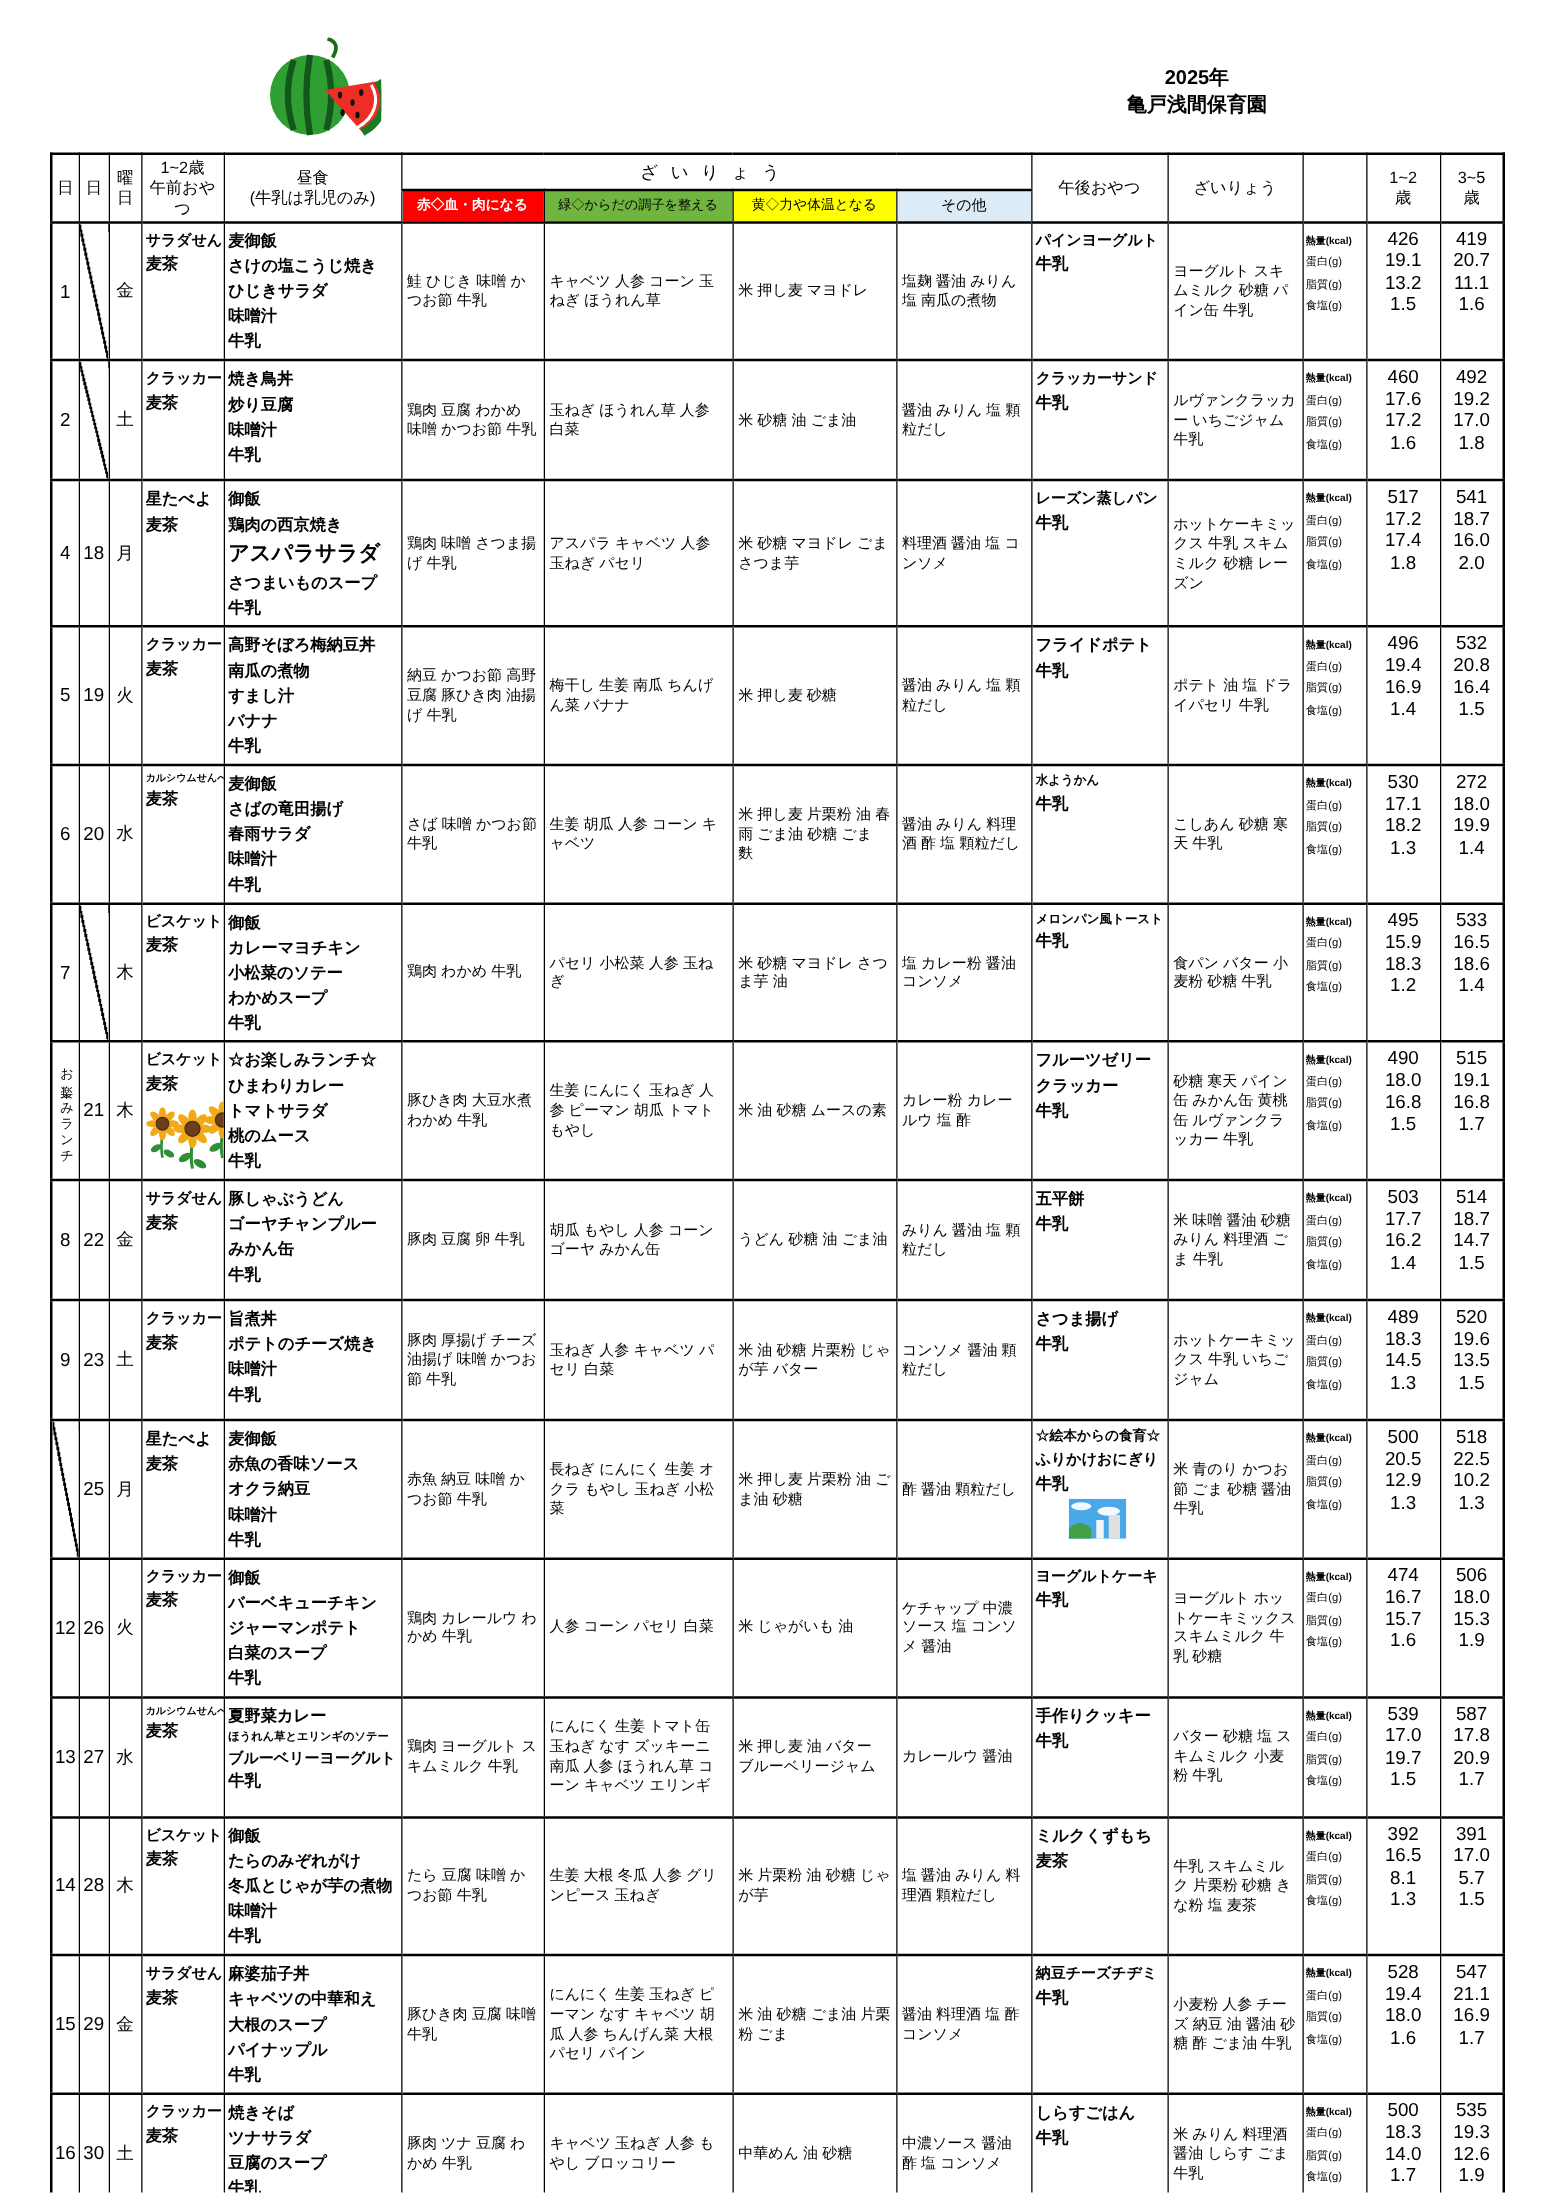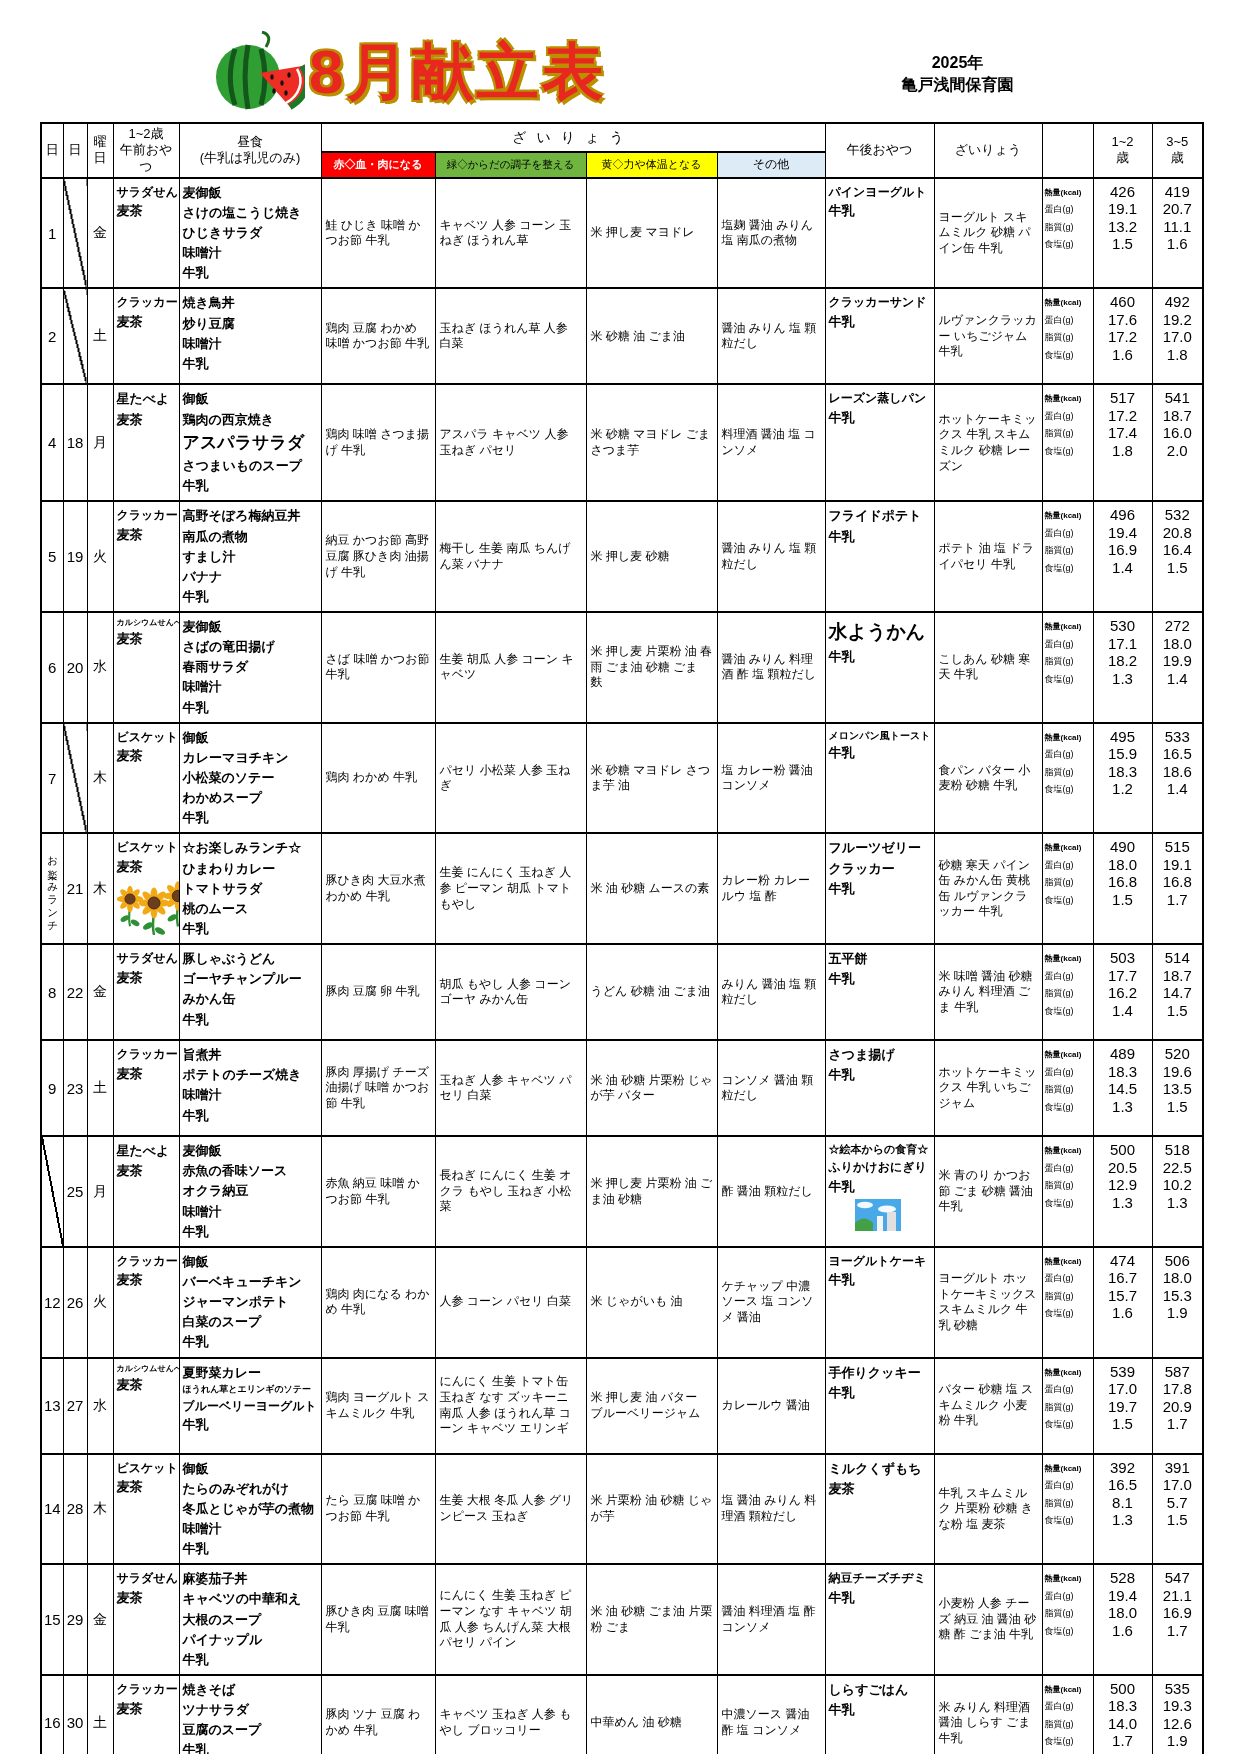--- a/index.html
+++ b/index.html
@@ -59,21 +59,20 @@
         <path d="M-2 -10 L40 -17 A39 31 0 0 1 28 24 Z" fill="#ee2d24"></path>
         <path d="M40 -17 A39 31 0 0 1 28 24" stroke="#1c7a24" stroke-width="6" fill="none"></path>
         <path d="M35 -14 A34 27 0 0 1 24 20" stroke="#ffffff" stroke-width="2.5" fill="none"></path>
         <ellipse cx="10" cy="-6" rx="1.7" ry="2.7" fill="#111"></ellipse>
         <ellipse cx="20" cy="0" rx="1.7" ry="2.7" fill="#111"></ellipse>
         <ellipse cx="12" cy="8" rx="1.7" ry="2.7" fill="#111"></ellipse>
         <ellipse cx="24" cy="10" rx="1.7" ry="2.7" fill="#111"></ellipse>
         <ellipse cx="27" cy="-8" rx="1.7" ry="2.7" fill="#111"></ellipse>
       </g>
     </svg>
-    <div class="page-title">8月献立表</div>
   </div>
   <div class="org">2025年
 亀戸浅間保育園</div>
 </div>
 
 <table>
   <colgroup>
     <col style="width:22px">
       <col style="width:24px">
       <col style="width:26px">
@@ -363,21 +362,21 @@
             <div style="font-size:13px">味噌汁</div>
             <div style="font-size:13px">牛乳</div>
           </div>
         </td>
         <td class="c-ing">さば 味噌 かつお節 牛乳</td>
         <td class="c-ing">生姜 胡瓜 人参 コーン キャベツ</td>
         <td class="c-ing">米 押し麦 片栗粉 油 春雨 ごま油 砂糖 ごま 麩</td>
         <td class="c-ing">醤油 みりん 料理酒 酢 塩 顆粒だし</td>
         <td class="c-pm">
           <div class="snack">
-            <div style="font-size:19px">水ようかん</div>
+            <div style="font-size:10px">水ようかん</div>
             <div style="font-size:13px">牛乳</div>
           </div>
 
         </td>
         <td class="c-ing">こしあん 砂糖 寒天 牛乳</td>
         <td class="c-nlab">
           <div class="nl1">熱量(kcal)</div>
           <div>蛋白(g)</div>
           <div>脂質(g)</div>
           <div>食塩(g)</div>
@@ -722,21 +721,21 @@
         </td>
         <td class="c-lunch">
           <div class="snack">
             <div style="font-size:13px">御飯</div>
             <div style="font-size:13px">バーベキューチキン</div>
             <div style="font-size:13px">ジャーマンポテト</div>
             <div style="font-size:13px">白菜のスープ</div>
             <div style="font-size:13px">牛乳</div>
           </div>
         </td>
-        <td class="c-ing">鶏肉 肉になる わかめ 牛乳</td>
+        <td class="c-ing">鶏肉 カレールウ わかめ 牛乳</td>
         <td class="c-ing">人参 コーン パセリ 白菜</td>
         <td class="c-ing">米 じゃがいも 油</td>
         <td class="c-ing">ケチャップ 中濃ソース 塩 コンソメ 醤油</td>
         <td class="c-pm">
           <div class="snack">
             <div style="font-size:12px">ヨーグルトケーキ</div>
             <div style="font-size:13px">牛乳</div>
           </div>
 
         </td>

